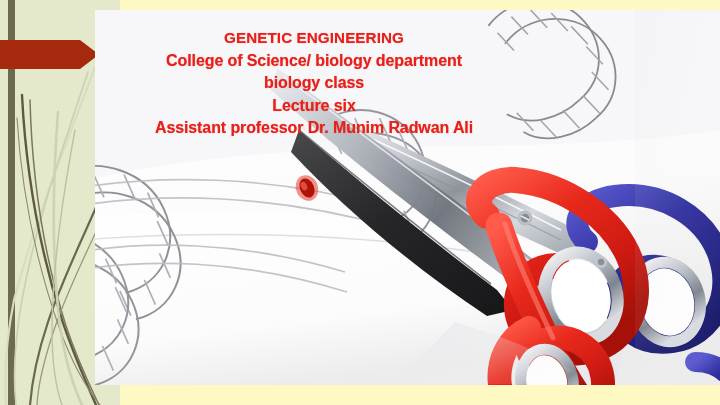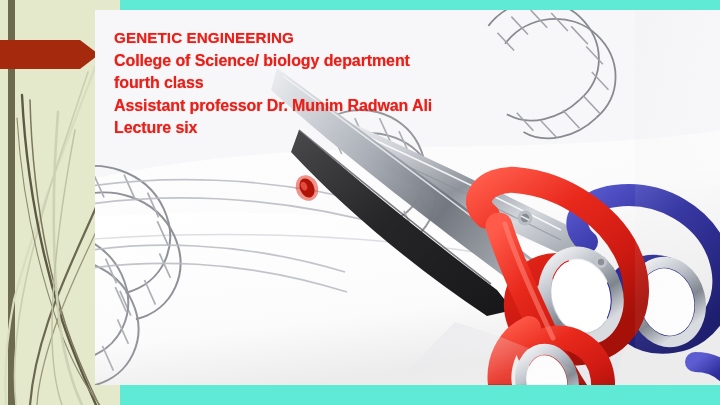--- a/index.html
+++ b/index.html
@@ -4,22 +4,23 @@
 <style>
   html,body{margin:0;padding:0;}
   body{
     width:720px;height:405px;overflow:hidden;
     font-family:"Liberation Sans", sans-serif;
     background:#E4E9CC;
     position:relative;
   }
   #slide{
     position:absolute;inset:0;width:720px;height:405px;
-    background:#5eead4;
+    background:#fef9c3;
     overflow:hidden;
+    text-align:center;
   }
 
   
   .left-band{
     position:absolute;left:0;top:0;width:120px;height:405px;
     background:#E4E9CC;
   }
   .left-rule{
     position:absolute;left:8px;top:0;width:7px;height:405px;
     background:#6E6A4E;
@@ -296,18 +297,18 @@
 
       <path d="M360 312 C 420 330, 470 352, 500 374 L 300 374 Z" fill="url(#shadeG)" opacity="0.5"></path>
 
       <rect x="540" y="0" width="85" height="375" fill="url(#shadeG)" opacity="0.12"></rect>
     </svg>
   </div>
 
   <div class="title-block">
     <div class="ln l1">GENETIC ENGINEERING</div>
     <div class="ln">College of Science/ biology department</div>
-    <div class="ln">fourth class</div>
+    <div class="ln">biology class</div>
+    <div class="ln">Lecture six</div>
     <div class="ln">Assistant professor Dr. Munim Radwan Ali</div>
-    <div class="ln">Lecture six</div>
   </div>
 
 </div>
 
 </body></html>

